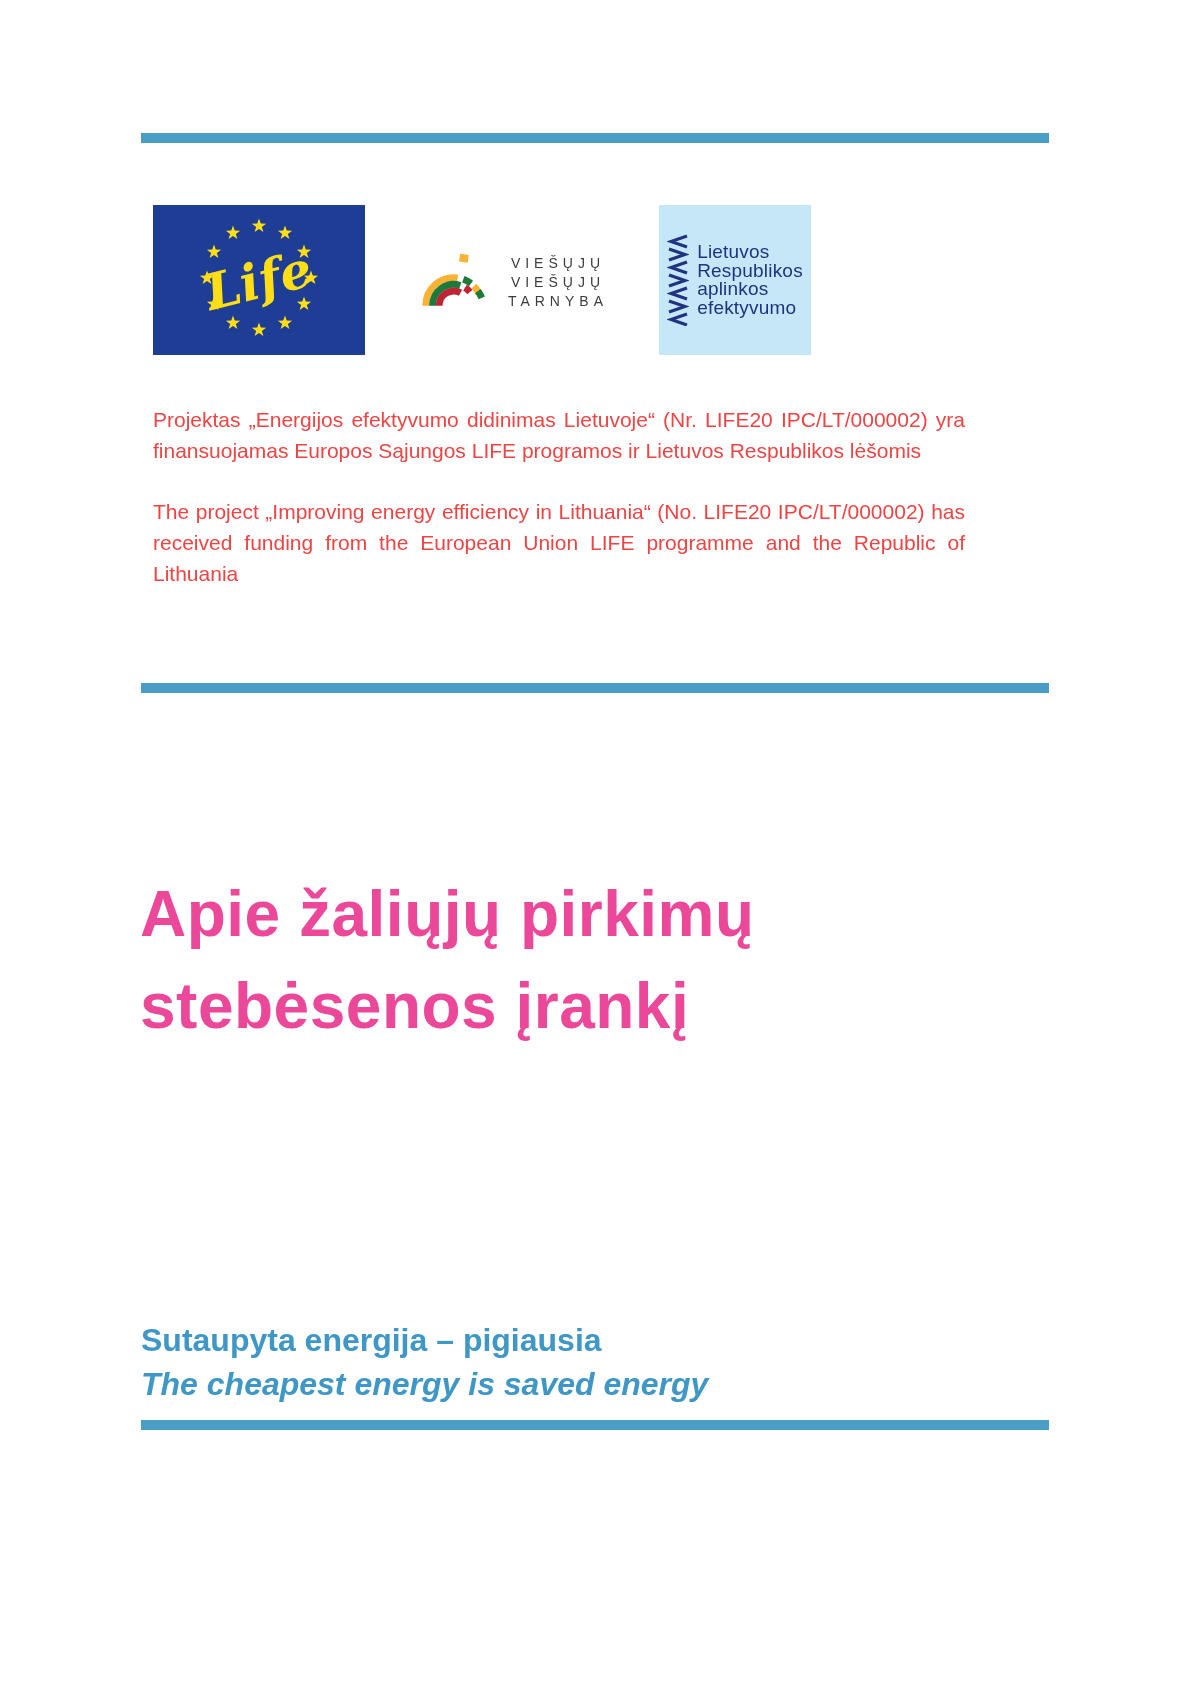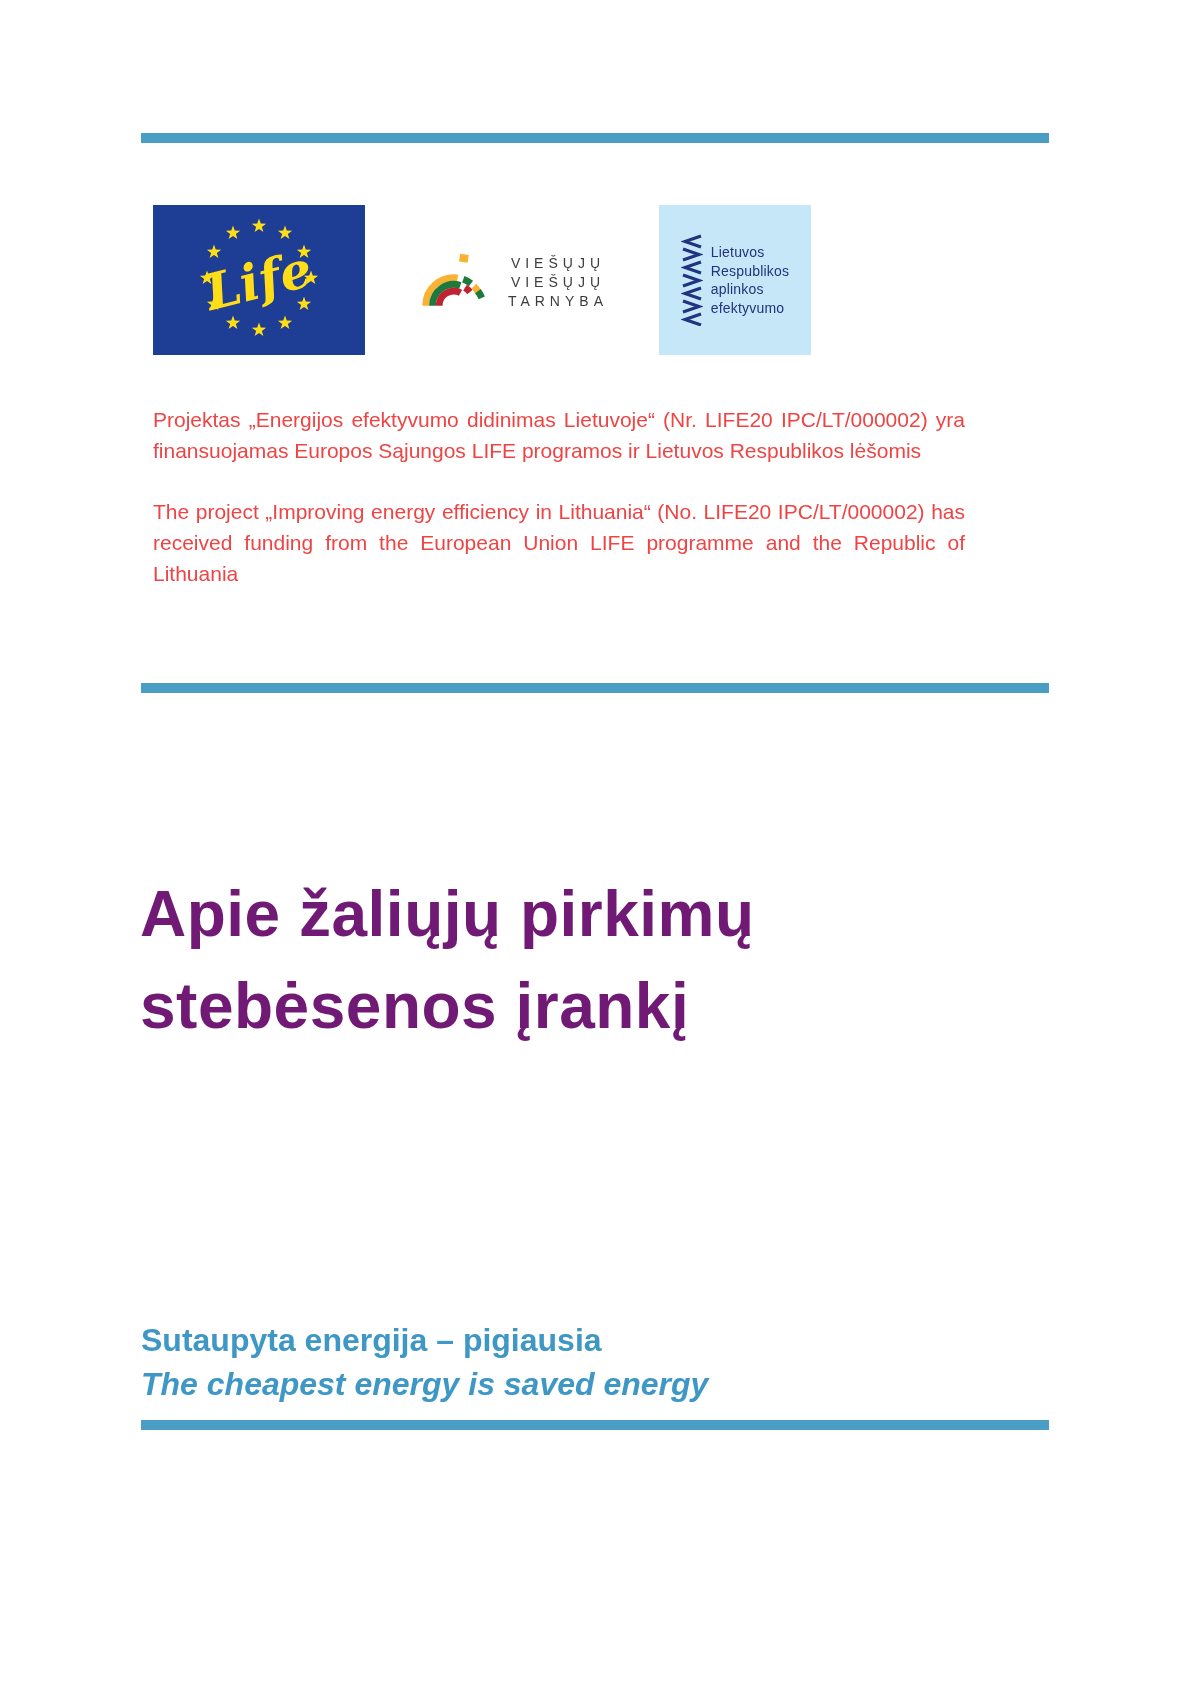--- a/index.html
+++ b/index.html
@@ -33,39 +33,39 @@
     margin-top:4px;text-align:center;
     font-size:14px;line-height:19px;letter-spacing:5px;
     color:#3C3C3B;font-weight:500;white-space:nowrap;
   }
   .logo-ministry{
     width:152px;height:150px;background:#C5E7F8;
     display:flex;align-items:center;justify-content:center;gap:8px;
     box-sizing:border-box;padding:0 6px;
   }
   .ministry-text{
-    font-size:14px;line-height:18.5px;color:#21337E;
+    font-size:19px;line-height:18.5px;color:#21337E;
     font-weight:500;letter-spacing:0.2px;
   }
 
   
   .funding{
     position:absolute;left:153px;width:812px;
     font-size:21px;line-height:31px;color:#ef4444;
     text-align:justify;margin:0;
   }
   .funding-lt{top:404px;}
   .funding-en{top:496px;}
 
   
   .title{
     position:absolute;left:140px;top:868px;width:840px;
     margin:0;
     font-size:64px;line-height:92px;font-weight:bold;
-    color:#701a75;letter-spacing:0.5px;
+    color:#ec4899;letter-spacing:0.5px;
   }
 
   
   .tagline{
     position:absolute;left:141px;width:840px;margin:0;
     font-size:32px;line-height:44px;font-weight:bold;
     color:#3E97C5;
   }
   .tagline-lt{top:1318px;}
   .tagline-en{top:1362px;font-style:italic;}

